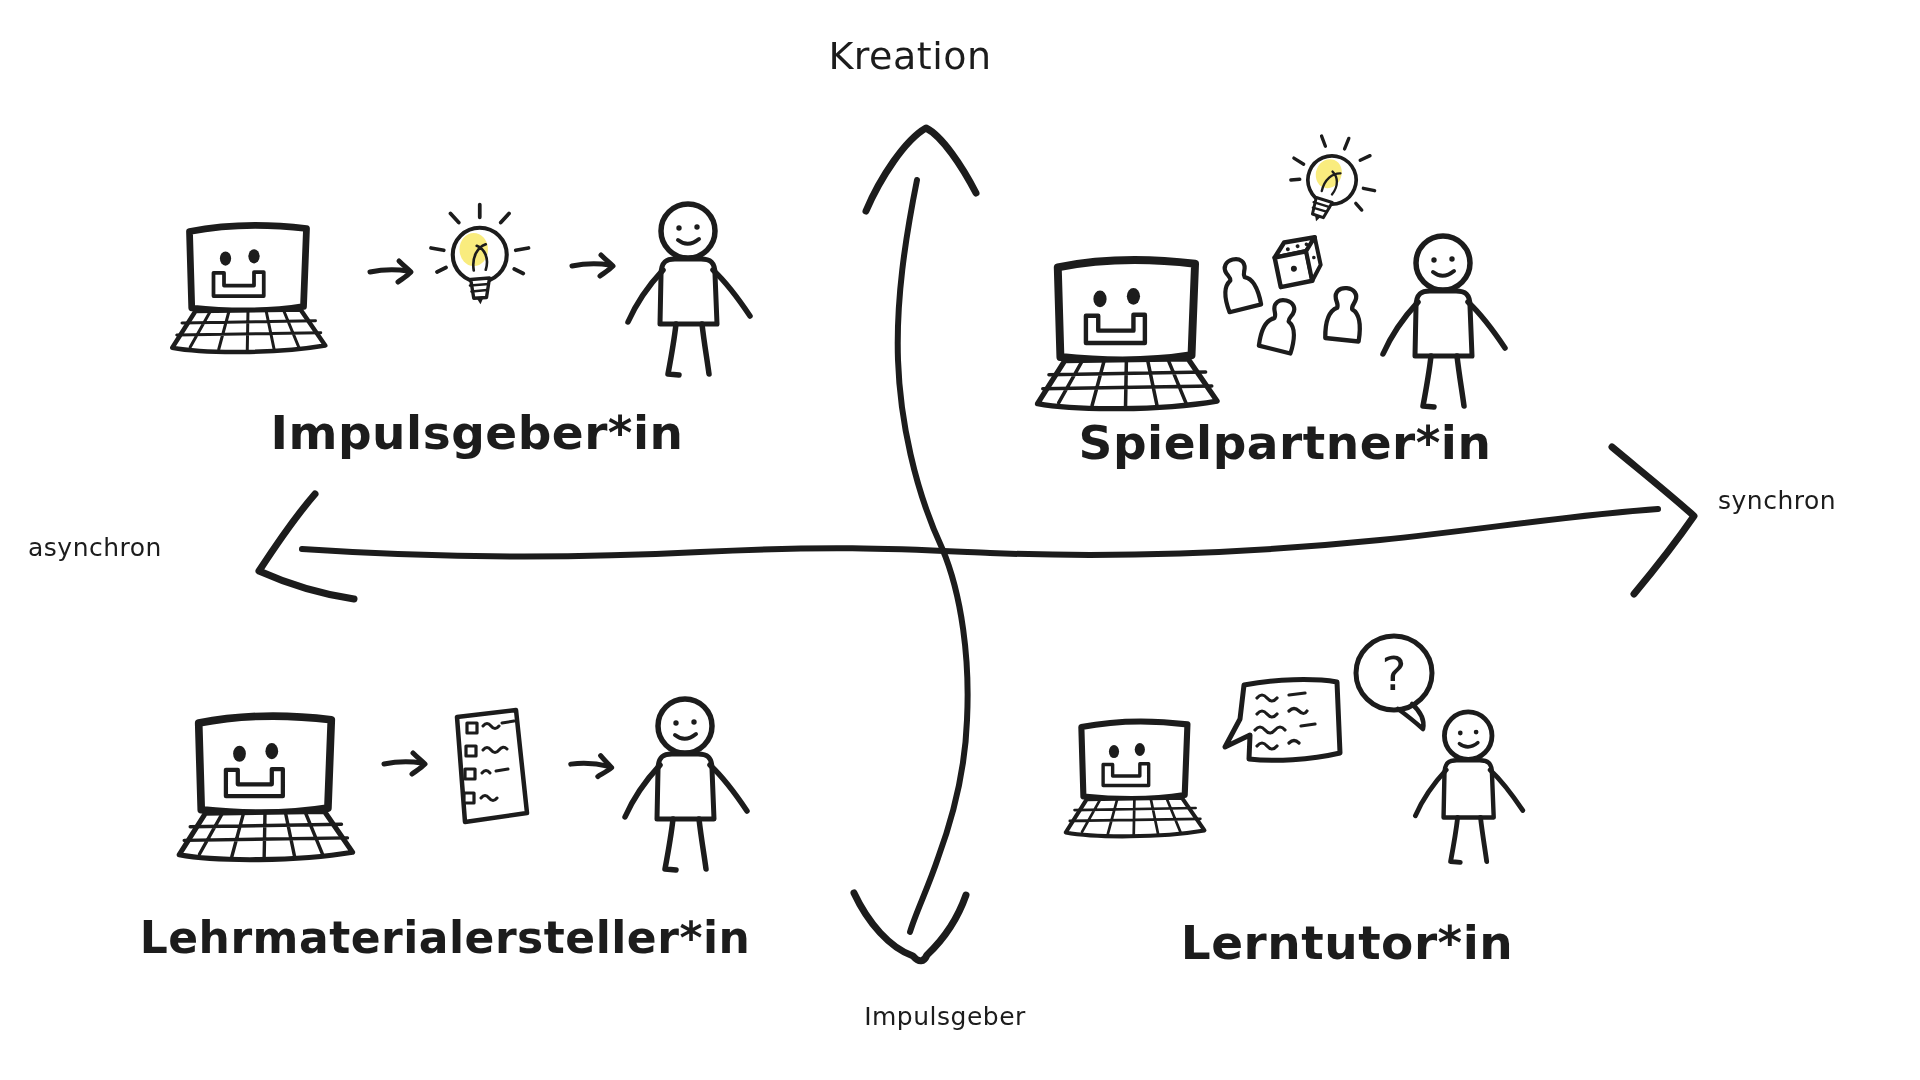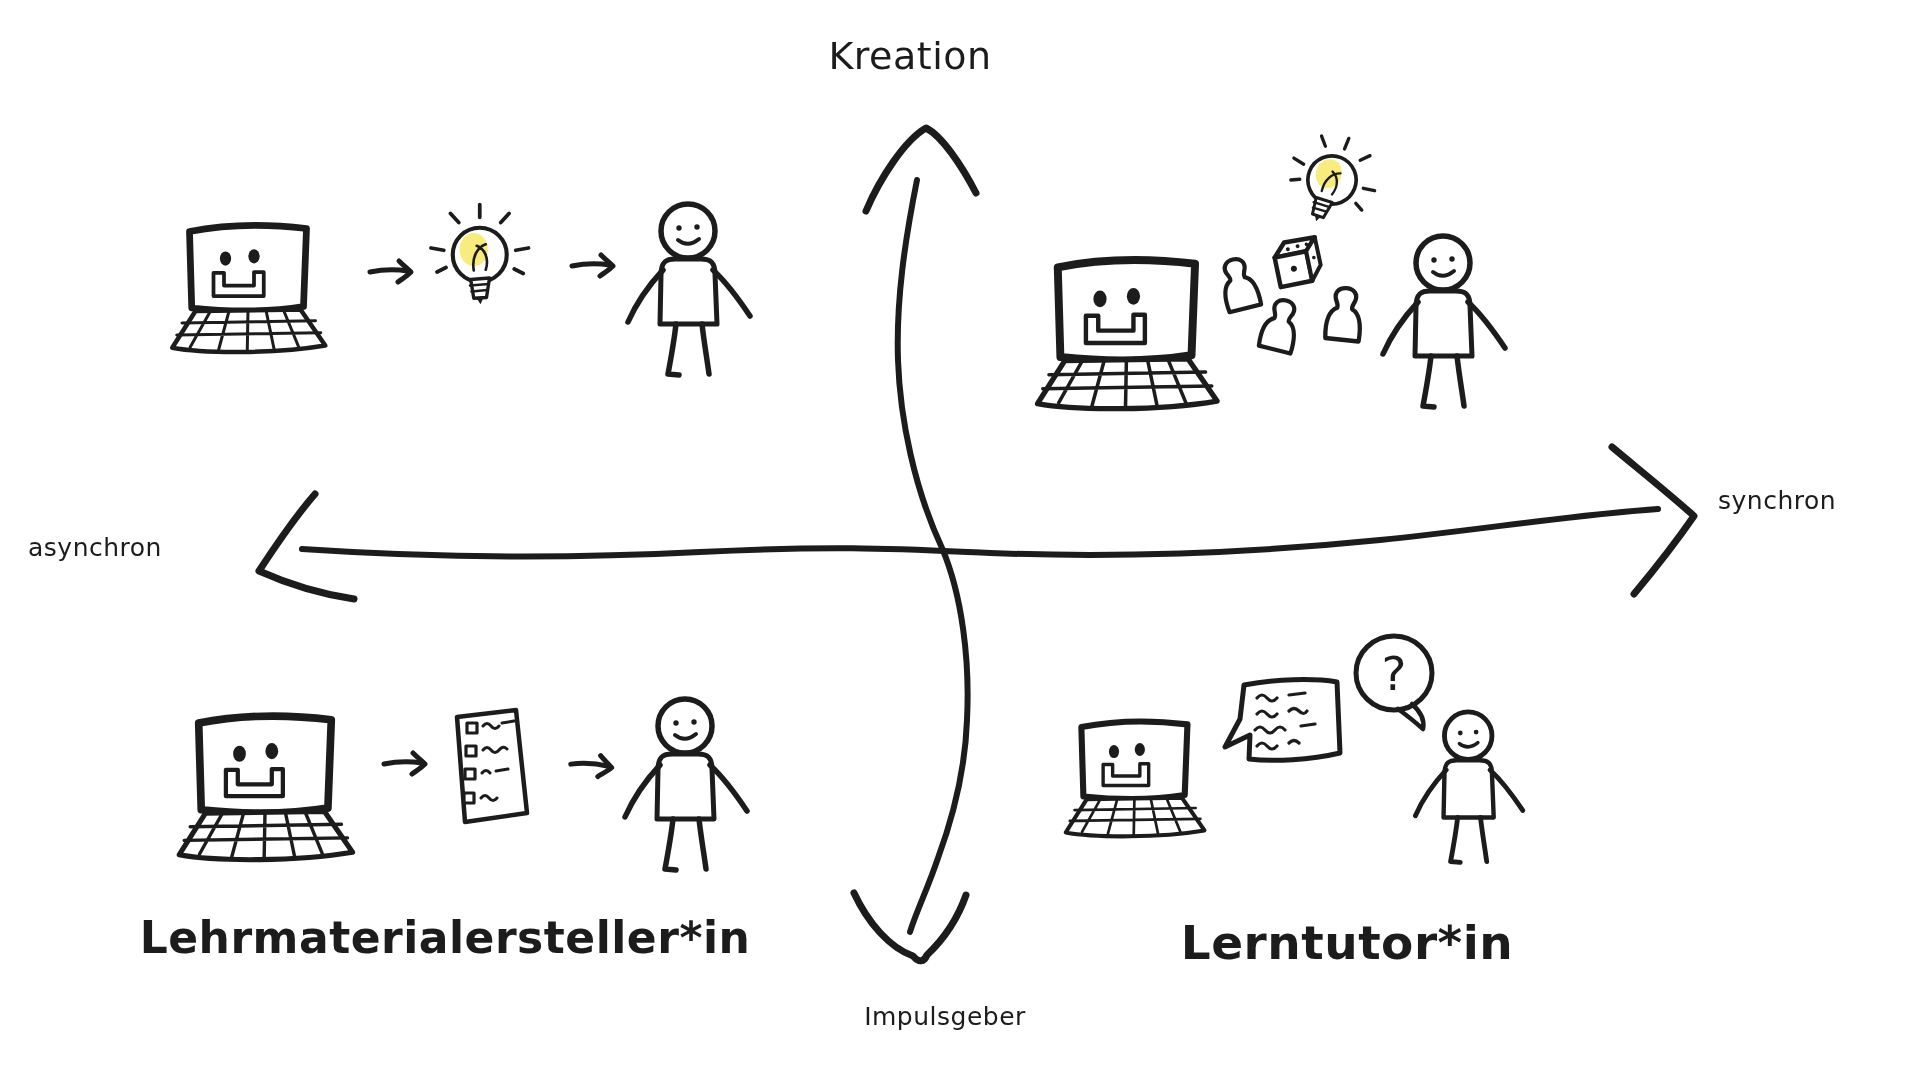--- a/index.html
+++ b/index.html
@@ -126,16 +126,18 @@
       </g>
       <use href="#person" transform="translate(1411,711) scale(0.88)"></use>
     </g>
   </svg>
 
   <div class="lbl axis-lbl ctr" style="left:910px;top:26px;font-size:38px;margin-top:9px;">Kreation</div>
   <div class="lbl axis-lbl" style="left:28px;top:534px;">asynchron</div>
   <div class="lbl axis-lbl" style="left:1718px;top:487px;">synchron</div>
   <div class="lbl axis-lbl ctr" style="left:945px;top:1003px;">Impulsgeber</div>
 
+  <div class="lbl quad-lbl" style="left:477px;top:406px;">Impulsgeber*in</div>
+  <div class="lbl quad-lbl" style="left:1285px;top:416px;">Spielpartner*in</div>
   <div class="lbl quad-lbl" style="left:445px;top:913px;font-size:44px;text-align:center;">Lehrmaterialersteller*in</div>
   <div class="lbl quad-lbl" style="left:1347px;top:916px;">Lerntutor*in</div>
 
 </div>
 
 </body></html>

